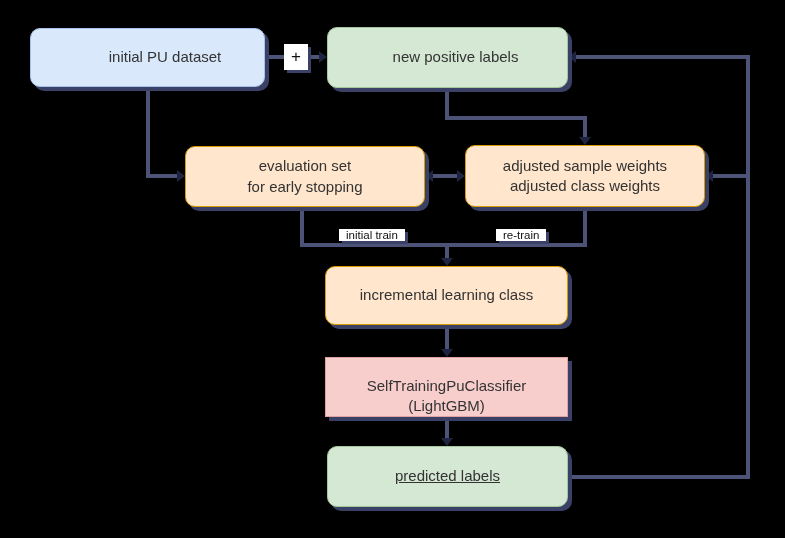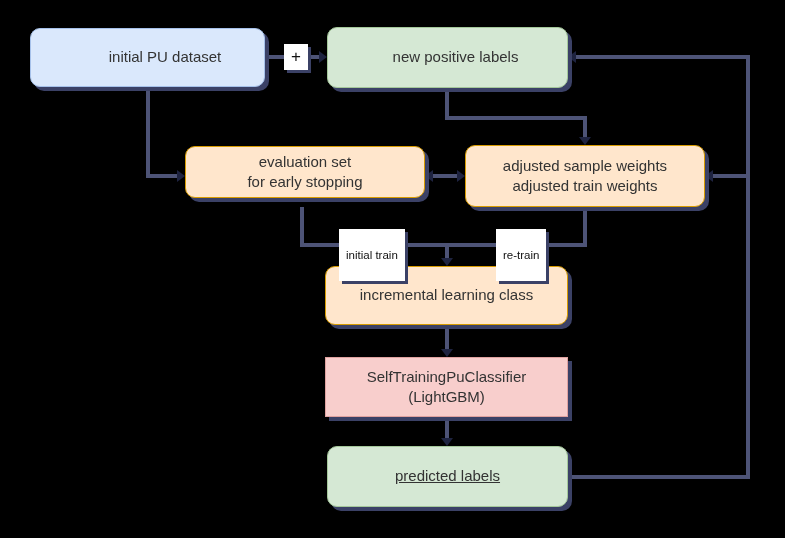--- a/index.html
+++ b/index.html
@@ -10,36 +10,36 @@
   .node{
     position:absolute;display:flex;align-items:center;justify-content:center;
     text-align:center;color:#333333;font-size:15px;line-height:1.35;
     border:1.5px solid;box-shadow:4px 4px 0 0 #3b4166;box-sizing:border-box;
   }
   .rounded{border-radius:10px;}
   .nlabel{white-space:pre-line;}
   .c-blue  {background:#dae8fc;border-color:#a6c1ea;}
   .c-green {background:#d5e8d4;border-color:#a4c79a;}
   .c-orange{background:#ffe6cc;border-color:#d79b00;}
-  .c-pink  {background:#f8cecc;border-color:#dfa2a0;}
+  .c-pink  {background:#f8cecc;border-color:#dfa2a0;align-items:flex-end;}
   .line{position:absolute;background:#4d5376;}
   .arrow{position:absolute;width:0;height:0;}
   .arrow.right{border-top:6px solid transparent;border-bottom:6px solid transparent;border-left:8px solid #1e2340;}
   .arrow.left {border-top:6px solid transparent;border-bottom:6px solid transparent;border-right:8px solid #1e2340;}
   .arrow.down {border-left:6px solid transparent;border-right:6px solid transparent;border-top:8px solid #1e2340;}
   .chip{
     position:absolute;background:#ffffff;color:#111111;
     box-shadow:3px 3px 0 0 #3b4166;box-sizing:border-box;
   }
   .chip.op{
     width:24px;height:26px;display:flex;align-items:center;justify-content:center;
     font-size:17px;
   }
   .chip.elabel{
-    font-size:11.5px;padding:20px 7px;white-space:nowrap;
+    font-size:11.5px;padding:0 7px;white-space:nowrap;
   }
 </style>
 </head>
 <body>
 
 <div class="canvas">
 
   <div class="line" style="left:265px;top:55px;width:19px;height:4px;"></div>
   <div class="line" style="left:308px;top:55px;width:11px;height:4px;"></div>
   <div class="arrow right" style="left:319px;top:51px;"></div>
@@ -82,28 +82,28 @@
   </div>
 
   <div class="chip op" style="left:284px;top:44px;">
     <span>+</span>
   </div>
 
   <div class="node rounded c-green" style="left:327px;top:27px;width:241px;height:61px;padding-left:16px;">
     <span class="nlabel">new positive labels</span>
   </div>
 
-  <div class="node rounded c-orange" style="left:185px;top:146px;width:240px;height:52px;">
+  <div class="node rounded c-orange" style="left:185px;top:146px;width:240px;height:61px;">
     <span class="nlabel">evaluation set
 for early stopping</span>
   </div>
 
   <div class="node rounded c-orange" style="left:465px;top:145px;width:240px;height:62px;">
     <span class="nlabel">adjusted sample weights
-adjusted train weights</span>
+adjusted class weights</span>
   </div>
 
   <div class="node rounded c-orange" style="left:325px;top:266px;width:243px;height:59px;">
     <span class="nlabel">incremental learning class</span>
   </div>
 
   <div class="node c-pink" style="left:325px;top:357px;width:243px;height:60px;">
     <span class="nlabel">SelfTrainingPuClassifier
 (LightGBM)</span>
   </div>

